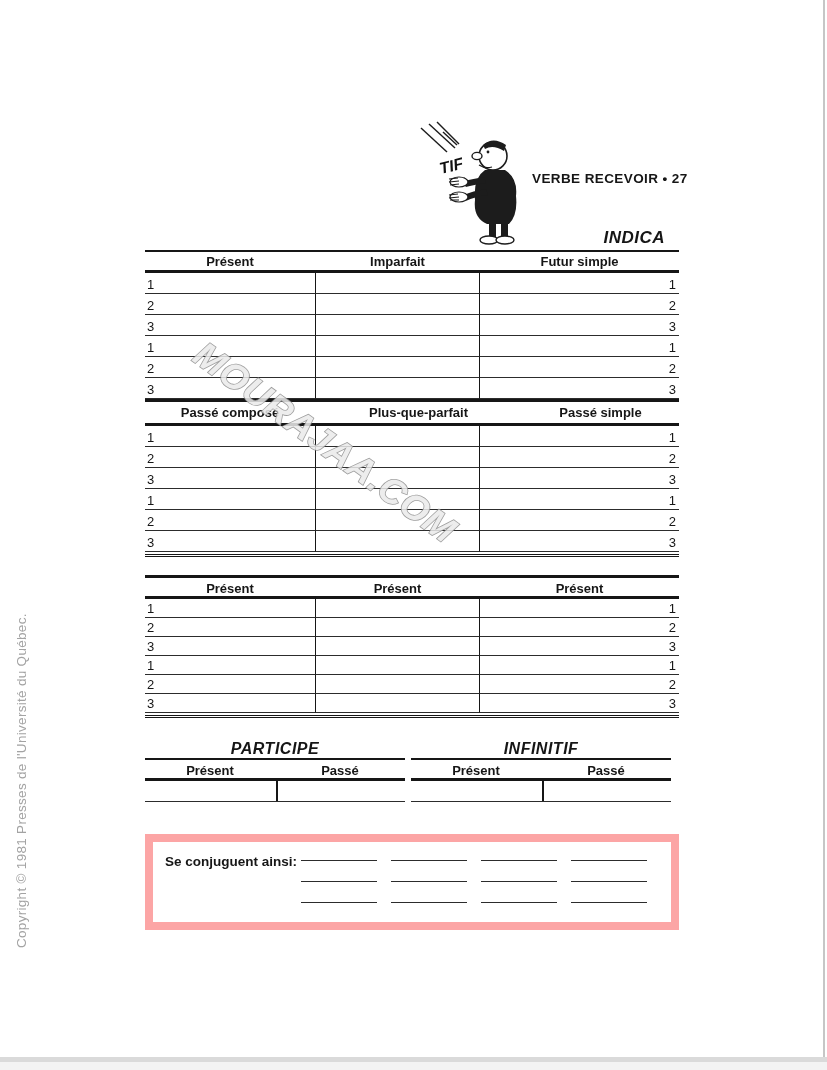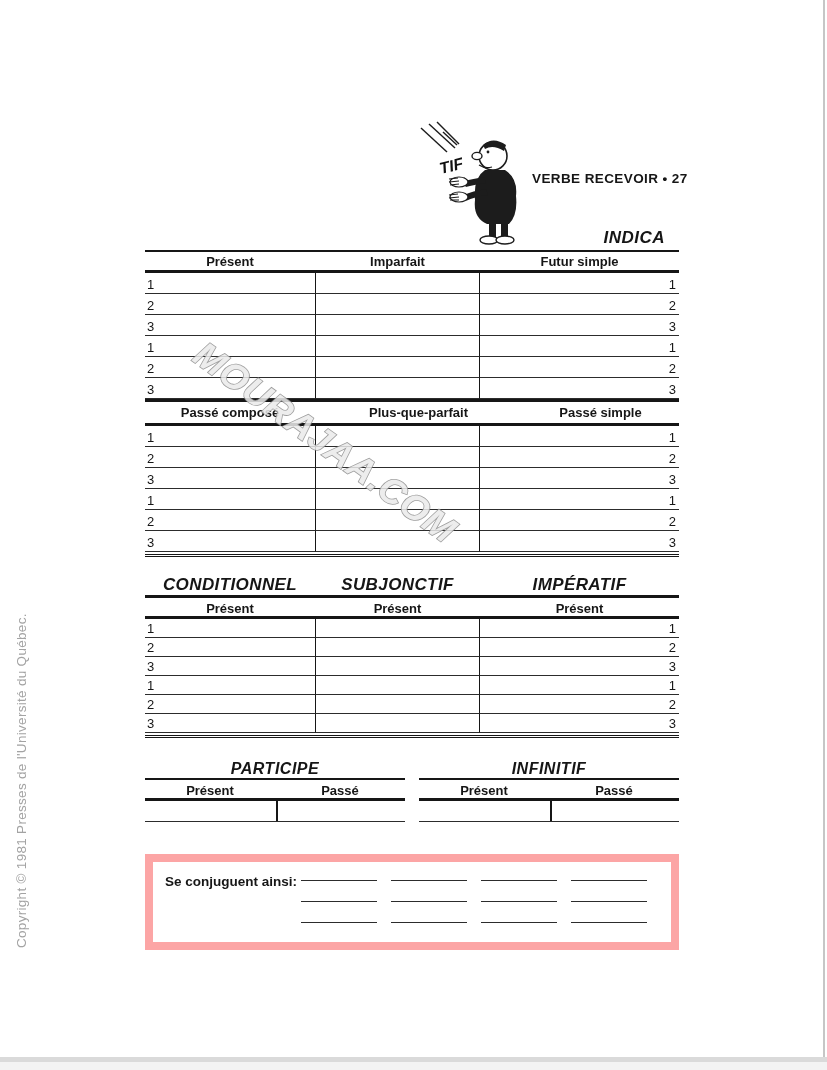--- a/index.html
+++ b/index.html
@@ -49,21 +49,21 @@
   
   .moods{margin-top:18px;}
   .mood-titles{display:grid;grid-template-columns:170px 165px 1fr;height:20px;align-items:end;}
   .mood-titles .mt{text-align:center;font-style:italic;font-weight:700;font-size:17px;letter-spacing:.4px;}
   .thick{height:0;border-bottom:3px solid #161616;}
   .hdrm{display:grid;grid-template-columns:170px 165px 1fr;height:16px;align-items:center;
     border-bottom:3px solid #161616;margin-top:2px;}
   .hdrm .hc{text-align:center;font-size:13px;font-weight:700;}
 
   
-  .pi-wrap{display:flex;gap:14px;margin-top:22px;}
+  .pi-wrap{display:flex;gap:6px;margin-top:22px;}
   .pi{width:260px;}
   .pi .pi-title{font-style:italic;font-weight:700;font-size:16px;text-align:center;height:18px;letter-spacing:.5px;}
   .pi .t-underline{height:0;border-bottom:2px solid #161616;}
   .pi .hdr2{display:grid;grid-template-columns:1fr 1fr;height:16px;align-items:center;
     border-bottom:3px solid #161616;margin-top:2px;}
   .pi .hdr2 .hc{text-align:center;font-size:13px;font-weight:700;}
   .pi .prow{position:relative;height:20px;border-bottom:1.5px solid #2c2c2c;}
   .pi .prow::after{content:'';position:absolute;left:50.5%;top:0;bottom:0;width:1.5px;background:#161616;}
 
   
@@ -257,25 +257,20 @@
             <div class="cell cM"></div>
             <div class="cell">
               <span class="num numR">3</span>
             </div>
           </div>
         </div>
       <div class="dline"></div>
     </div>
 
     <div class="moods">
-      <div class="mood-titles">
-        <div class="mt">CONDITIONNEL</div>
-        <div class="mt">SUBJONCTIF</div>
-        <div class="mt">IMPÉRATIF</div>
-      </div>
       <div class="thick"></div>
       <div class="hdrm">
         <div class="hc">Présent</div>
         <div class="hc">Présent</div>
         <div class="hc">Présent</div>
       </div>
       <div>
 
           <div class="trow">
             <div class="cell">

